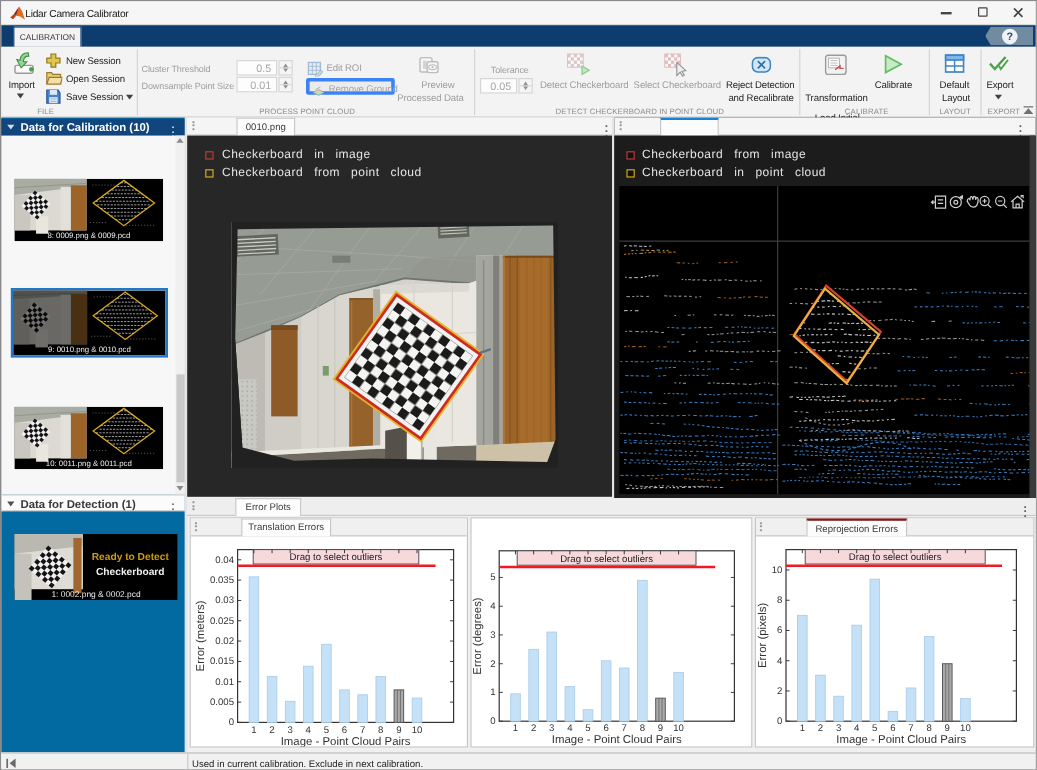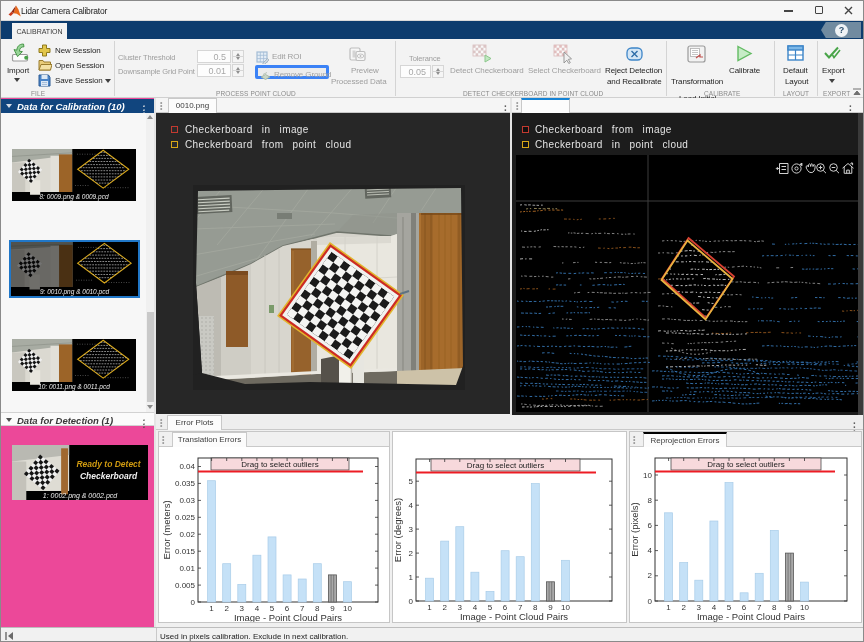--- a/index.html
+++ b/index.html
@@ -9,21 +9,21 @@
 .gtxt{position:absolute;font-size:8px;color:#9e9e9e;letter-spacing:-0.1px;white-space:nowrap;}
 .sep{position:absolute;width:1px;background:#d4d4d4;top:40px;height:55px;}
 .inp{position:absolute;background:#fdfdfd;border:1px solid #d6d6d6;
  color:#a8a8a8;font-size:9px;text-align:right;padding:1px 4px 0 0;}
 .spin{position:absolute;width:12px;background:#f5f5f5;border:1px solid #d6d6d6;
  background-image:linear-gradient(#d6d6d6,#d6d6d6);background-size:10px 1px;background-position:center;background-repeat:no-repeat;}
 .spin:before{content:"";position:absolute;top:2px;left:2.5px;width:0;height:0;border-left:2.5px solid transparent;border-right:2.5px solid transparent;border-bottom:3px solid #8f8f8f;}
 .spin:after{content:"";position:absolute;bottom:2px;left:2.5px;width:0;height:0;border-left:2.5px solid transparent;border-right:2.5px solid transparent;border-top:3px solid #8f8f8f;}
 .tabstrip{position:absolute;background:#f5f5f5;border-bottom:1px solid #c9c9c9;}
 .wtab{position:absolute;background:#fcfcfc;border:1px solid #c9c9c9;border-bottom:none;white-space:nowrap;overflow:hidden;
- font-size:8px;color:#3c3c3c;text-align:center;}
+ font-size:8px;color:#3c3c3c;text-align:center;margin-left:29px;}
 .handle{position:absolute;width:3px;color:#9a9a9a;font-size:7px;line-height:3px;}
 .dots3{position:absolute;color:#5f5f5f;font-size:10px;font-weight:bold;line-height:4px;}
 .legrow{position:absolute;color:#e4e4e4;font-size:10px;word-spacing:6px;letter-spacing:0.4px;white-space:nowrap;}
 .legsq{position:absolute;width:7px;height:7px;background:#2a2a2a;}
 </style></head>
 <body style="position:relative;border:1px solid #8a8a8a;">
 
 <div class="abs" style="left:0;top:0;width:864px;height:20px;background:#f6f6f6;border-bottom:1px solid #d9d9d9;">
  <svg class="abs" style="left:7px;top:3px;" width="14" height="14" viewBox="0 0 14 14">
    <polygon points="0.5,10.5 3.5,7.8 5.5,9.2 2.8,12" fill="#c93a1d"></polygon>
@@ -69,21 +69,21 @@
   <path d="M4 8.5 h5 M4 10.5 h5" stroke="#9ab4d4" stroke-width="0.8"></path>
  </svg>
  <div class="btxt" style="left:54px;top:37px;">Save Session</div>
  <div class="abs" style="left:104px;top:40px;width:0;height:0;border-left:3.5px solid transparent;border-right:3.5px solid transparent;border-top:4px solid #404040;"></div>
  <div class="lbl" style="left:30px;top:51px;">FILE</div>
  <div class="sep" style="left:113px;top:2px;"></div>
 
  <div class="gtxt" style="left:117px;top:14px;font-size:7.5px;">Cluster Threshold</div>
  <div class="inp" style="left:196px;top:11px;width:34px;height:13px;">0.5</div>
  <div class="spin" style="left:231px;top:11px;height:13px;"></div>
- <div class="gtxt" style="left:117px;top:28px;font-size:7.5px;">Downsample Grid Point</div>
+ <div class="gtxt" style="left:117px;top:28px;font-size:7.5px;">Downsample Point Size</div>
  <div class="inp" style="left:196px;top:25px;width:34px;height:13px;">0.01</div>
  <div class="spin" style="left:231px;top:25px;height:13px;"></div>
 
  <svg class="abs" style="left:255px;top:12px;" width="14" height="13" viewBox="0 0 14 13">
   <rect x="1" y="1" width="10" height="10" fill="#e4edf6" stroke="#a4bdd6" stroke-width="1.2"></rect>
   <path d="M1 4.3 h10 M1 7.6 h10 M4.3 1 v10 M7.6 1 v10" stroke="#a4bdd6" stroke-width="0.8"></path>
   <path d="M7 12 L11.5 7.5 L13 9 L8.5 13.5 L6.5 14 Z" fill="#cdd8e2" stroke="#9aaab8" stroke-width="0.7"></path>
  </svg>
  <div class="gtxt" style="left:271px;top:13px;">Edit ROI</div>
  <div class="abs" style="left:254px;top:26px;width:74px;height:14px;background:#ececec;border:3px solid #3b82f6;border-radius:2px;">
@@ -181,21 +181,21 @@
   <path d="M9.5 9 L11 11.5 L17 4" fill="none" stroke="#48a448" stroke-width="1.6"></path>
  </svg>
  <div class="btxt" style="left:821px;top:27px;">Export</div>
  <div class="abs" style="left:828px;top:40px;width:0;height:0;border-left:3.5px solid transparent;border-right:3.5px solid transparent;border-top:4px solid #404040;"></div>
  <div class="lbl" style="left:822px;top:51px;">EXPORT</div>
 
  <svg class="abs" style="left:851px;top:49px;" width="10" height="8" viewBox="0 0 10 8">
   <path d="M1 1 h8 M5 3 L2 6.5 h6 Z" stroke="#707070" stroke-width="1" fill="#707070"></path>
  </svg>
 </div>
-<div class="abs" style="left:0;top:97px;width:153px;height:529px;background:#ec4899;font-style:italic;">
+<div class="abs" style="left:0;top:97px;width:153px;height:529px;background:#0369a1;">
  <div class="abs" style="left:0;top:1px;width:153px;height:14px;background:#11457e;">
   <div class="abs" style="left:5px;top:5px;width:0;height:0;border-left:3.5px solid transparent;border-right:3.5px solid transparent;border-top:4px solid #d8dee8;"></div>
   <div class="abs" style="left:16px;top:1.5px;color:#fff;font-size:9.5px;font-weight:bold;">Data for Calibration (10)</div>
   <div class="dots3" style="left:142px;top:4px;color:#e8e8e8;font-size:9px;line-height:3.5px;">.<br>.<br>.</div>
  </div>
 <div class="abs" style="left:0;top:15px;width:153px;height:299px;background:#f7f7f7;"></div>
     <svg class="abs" style="left:11px;top:51px;" width="124" height="52" viewBox="0 0 124 52">
       <rect x="0" y="0" width="124" height="52" fill="#000"></rect>
       <rect x="0" y="0" width="60.14" height="43" fill="#dbd9d1"></rect>
       <polygon points="0,0 60.14,0 60.14,6.084 0,13.52" fill="#a8aca3"></polygon>
@@ -756,21 +756,21 @@
         <path d="M172.5 154 v-3 M172.5 12 v3" stroke="#333" stroke-width="0.8" fill="none"></path>
         <text x="172.5" y="162.5" font-size="8" fill="#333" text-anchor="middle" font-family="Liberation Sans">10</text>
         <rect x="168.5" y="113.3" width="8" height="40.7" fill="#c5e1f7" stroke="#a8cce8" stroke-width="0.7"></rect>
         <text x="121.0" y="172.5" font-size="9.5" fill="#333" text-anchor="middle" font-family="Liberation Sans">Image - Point Cloud Pairs</text>
         <text x="8" y="83.0" font-size="9.5" fill="#333" text-anchor="middle" font-family="Liberation Sans" transform="rotate(-90 8 83.0)">Error (degrees)</text>
       </svg>
     </div>
     <div class="abs" style="left:473px;top:16px;width:233px;height:192px;background:#fff;border:1px solid #c6c6c6;">
       <div class="tabstrip abs" style="left:0;top:0;width:231px;height:15px;background:#f0f0f0;">
         <div class="handle" style="left:3px;top:3px;">•<br>•<br>•</div>
-        <div class="wtab" style="left:13px;top:0;width:84px;height:15px;padding-top:2px;border-top:2px solid #000000;">Reprojection Errors</div>
+        <div class="wtab" style="left:13px;top:0;width:84px;height:15px;padding-top:2px;border-top:2px solid #7f1d1d;">Reprojection Errors</div>
       </div>
       <svg class="abs" style="left:0;top:15px;" width="231" height="175" viewBox="0 0 231 175">
         <rect x="25" y="11" width="192" height="143" fill="#fff" stroke="#333" stroke-width="1"></rect>
         <rect x="41" y="11" width="150" height="12" fill="#f7d9dc" stroke="#4d4d4d" stroke-width="0.8"></rect>
         <text x="116.0" y="20" font-size="8" fill="#222" text-anchor="middle" font-family="Liberation Sans">Drag to select outliers</text>
         <path d="M25 24.5 H205" stroke="#ed1c24" stroke-width="2.2"></path>
         <path d="M25 154.0 h3 M217 154.0 h-3" stroke="#333" stroke-width="0.8" fill="none"></path>
         <text x="22" y="156.5" font-size="8" fill="#333" text-anchor="end" font-family="Liberation Sans">0</text>
         <path d="M25 128.8 h3 M217 128.8 h-3" stroke="#333" stroke-width="0.8" fill="none"></path>
         <text x="22" y="131.3" font-size="8" fill="#333" text-anchor="end" font-family="Liberation Sans">2</text>
@@ -818,13 +818,13 @@
         <text x="8" y="82.5" font-size="9.5" fill="#333" text-anchor="middle" font-family="Liberation Sans" transform="rotate(-90 8 82.5)">Error (pixels)</text>
       </svg>
     </div>
   </div>
 <div class="abs" style="left:0;top:626px;width:864px;height:16px;background:#f1f1f1;border-top:1px solid #bdbdbd;">
  <svg class="abs" style="left:4px;top:4px;" width="9" height="8" viewBox="0 0 9 8">
   <path d="M1 0 V8" stroke="#6a6a6a" stroke-width="1.4"></path>
   <path d="M8 0 L3 4 L8 8 Z" fill="#6a6a6a"></path>
  </svg>
  <div class="abs" style="left:155px;top:0;width:1px;height:16px;background:#c9c9c9;"></div>
- <div class="abs" style="left:159px;top:4px;font-size:8px;color:#222;">Used in pixels calibration. Exclude in next calibration.</div>
+ <div class="abs" style="left:159px;top:4px;font-size:8px;color:#222;">Used in current calibration. Exclude in next calibration.</div>
 </div>
 </body></html>

